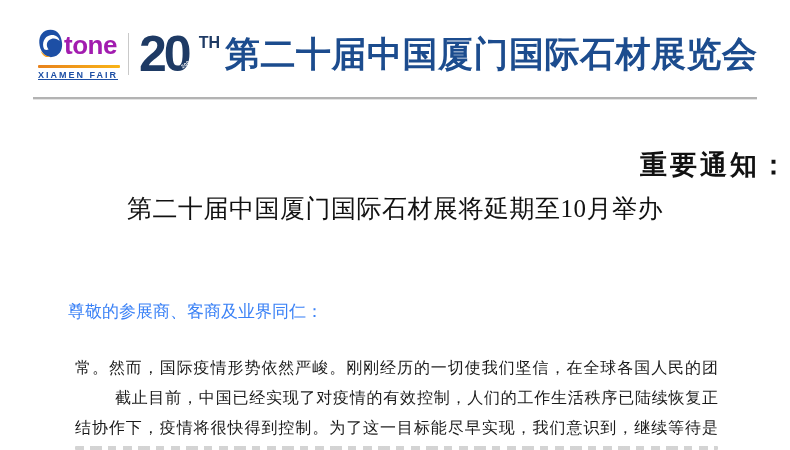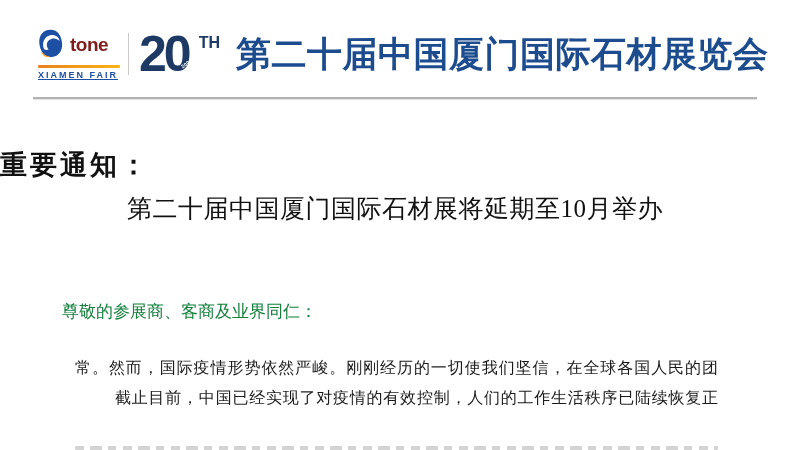--- a/index.html
+++ b/index.html
@@ -12,22 +12,22 @@
   }
 
   
   .header{
     position:absolute;left:38px;top:24px;height:60px;
     display:flex;align-items:center;
   }
   .stone-logo{display:flex;flex-direction:column;width:82px;}
   .stone-row{display:flex;align-items:center;}
   .wordmark{
-    font-weight:800;font-size:19px;line-height:26px;
-    color:#7f1d1d;letter-spacing:-0.5px;margin-left:7px;
+    font-weight:800;font-size:26px;line-height:26px;
+    color:#a21caf;letter-spacing:-0.5px;margin-left:1px;
   }
   .accent-rule{
     height:3px;margin:3px 0 2px;
     background:linear-gradient(90deg,#e8821c,#f9b417);
     border-radius:1px;
   }
   .logo-subtext{
     font-weight:700;font-size:9px;color:#1d4fa5;
     letter-spacing:2px;white-space:nowrap;text-decoration:underline;
   }
@@ -41,45 +41,45 @@
   .anniv-years{
     position:absolute;left:40px;top:22px;
     transform:rotate(-36deg);
     font-size:5px;font-weight:700;color:#ffffff;
     letter-spacing:0.3px;white-space:nowrap;
   }
   .anniv-th{font-weight:800;font-size:16px;margin:0 0 3px 2px;color:#1e3a64;}
 
   .header-title{
     font-weight:800;font-size:35px;color:#1c4c8e;
-    letter-spacing:0.5px;margin-left:16px;white-space:nowrap;
+    letter-spacing:0.5px;margin-left:5px;white-space:nowrap;
   }
 
   .h-rule{
     position:absolute;left:33px;right:33px;top:97px;height:2px;
     background:#b3b3b3;box-shadow:0 1px 0 #e3e3e3;
   }
 
   
   .notice-title{
     position:absolute;left:0;top:147px;width:790px;
-    text-align:left;
+    text-align:right;
     font-family:"Liberation Serif","DejaVu Serif",serif;
     font-weight:700;font-size:27px;letter-spacing:3px;color:#111111;
   }
   .notice-subtitle{
     position:absolute;left:0;top:192px;width:790px;
     text-align:center;
     font-family:"Liberation Serif","DejaVu Serif",serif;
     font-weight:400;font-size:25px;letter-spacing:0.5px;color:#111111;
   }
   .salutation{
-    position:absolute;left:62px;top:300px;
+    position:absolute;left:68px;top:300px;
     font-family:"Liberation Serif","DejaVu Serif",serif;
-    font-size:17px;color:#15803d;white-space:nowrap;
+    font-size:17px;color:#3b82f6;white-space:nowrap;
   }
   .notice-body{position:absolute;left:75px;top:353px;width:643px;}
   .body-line{
     height:30px;line-height:30px;
     font-family:"Liberation Serif","DejaVu Serif",serif;
     font-size:16px;color:#1a1a1a;
     text-align:justify;text-align-last:justify;
     overflow:hidden;
   }
   .body-line.indent{text-indent:40px;}
@@ -133,17 +133,18 @@
 
   <div class="notice-title">重要通知：</div>
 
   <div class="notice-subtitle">第二十届中国厦门国际石材展将延期至10月举办</div>
 
   <div class="salutation">尊敬的参展商、客商及业界同仁：</div>
 
   <div class="notice-body">
     <div class="body-line">常。然而，国际疫情形势依然严峻。刚刚经历的一切使我们坚信，在全球各国人民的团</div>
     <div class="body-line indent">截止目前，中国已经实现了对疫情的有效控制，人们的工作生活秩序已陆续恢复正</div>
+    <div class="body-line">结协作下，疫情将很快得到控制。为了这一目标能尽早实现，我们意识到，继续等待是</div>
   </div>
 
   <div class="clipped-line"></div>
 
 </div>
 
 </body></html>

